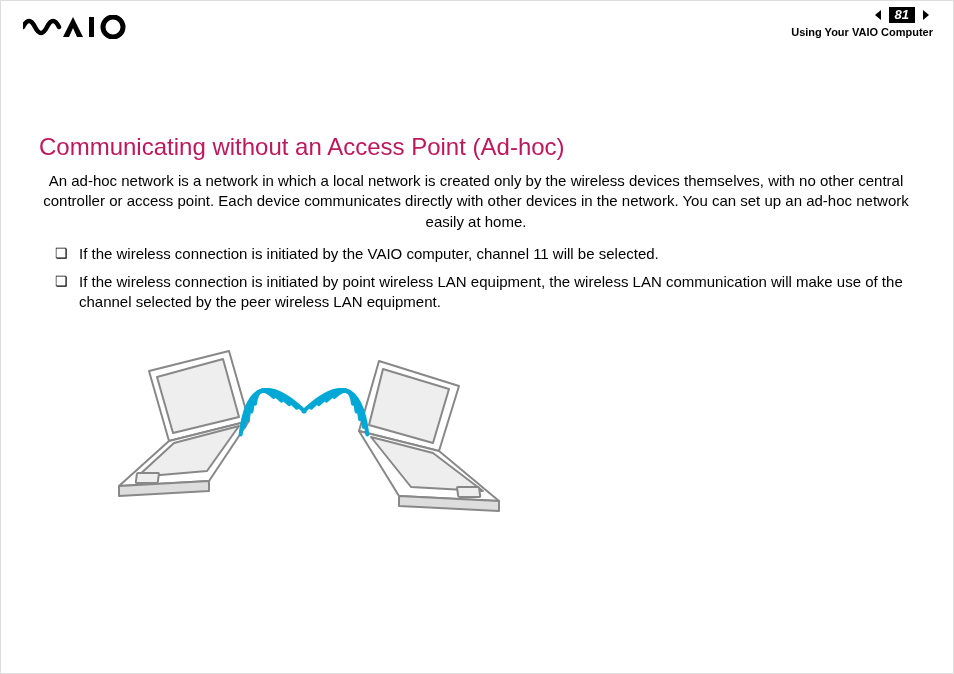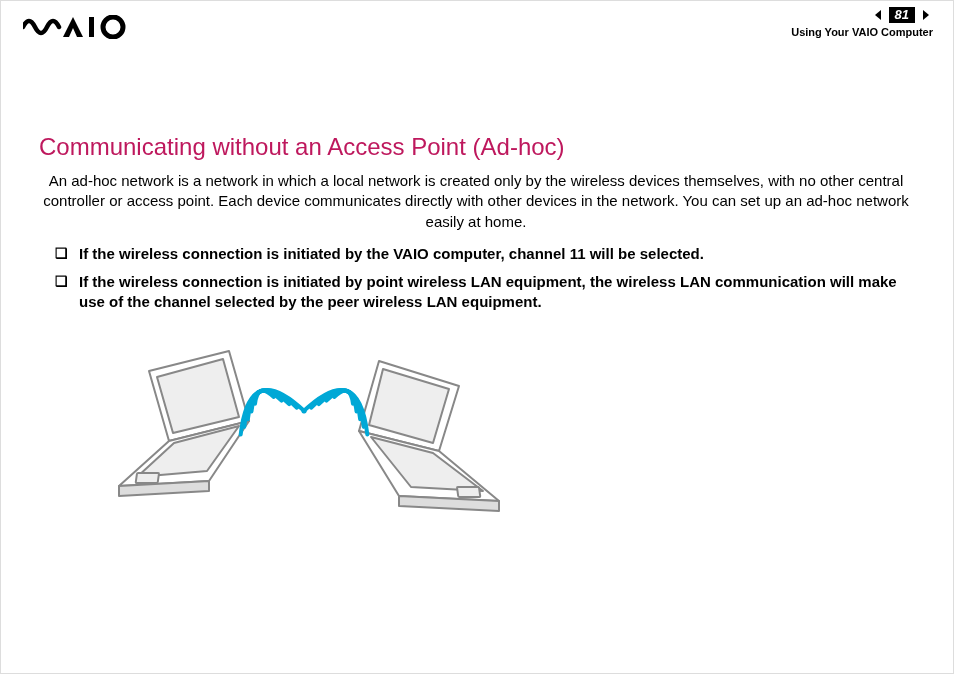--- a/index.html
+++ b/index.html
@@ -72,21 +72,20 @@
   .body-text {
     font-size: 15px;
     line-height: 1.35;
     margin: 0 0 12px 0;
     text-align: center;
   }
   ul.bullets {
     list-style: none;
     margin: 0 0 18px 0;
     padding: 0 0 0 26px;
-    font-weight: bold;
   }
   ul.bullets li {
     position: relative;
     font-size: 15px;
     line-height: 1.35;
     margin: 0 0 8px 0;
     padding-left: 14px;
   }
   ul.bullets li::before {
     content: "❏";

